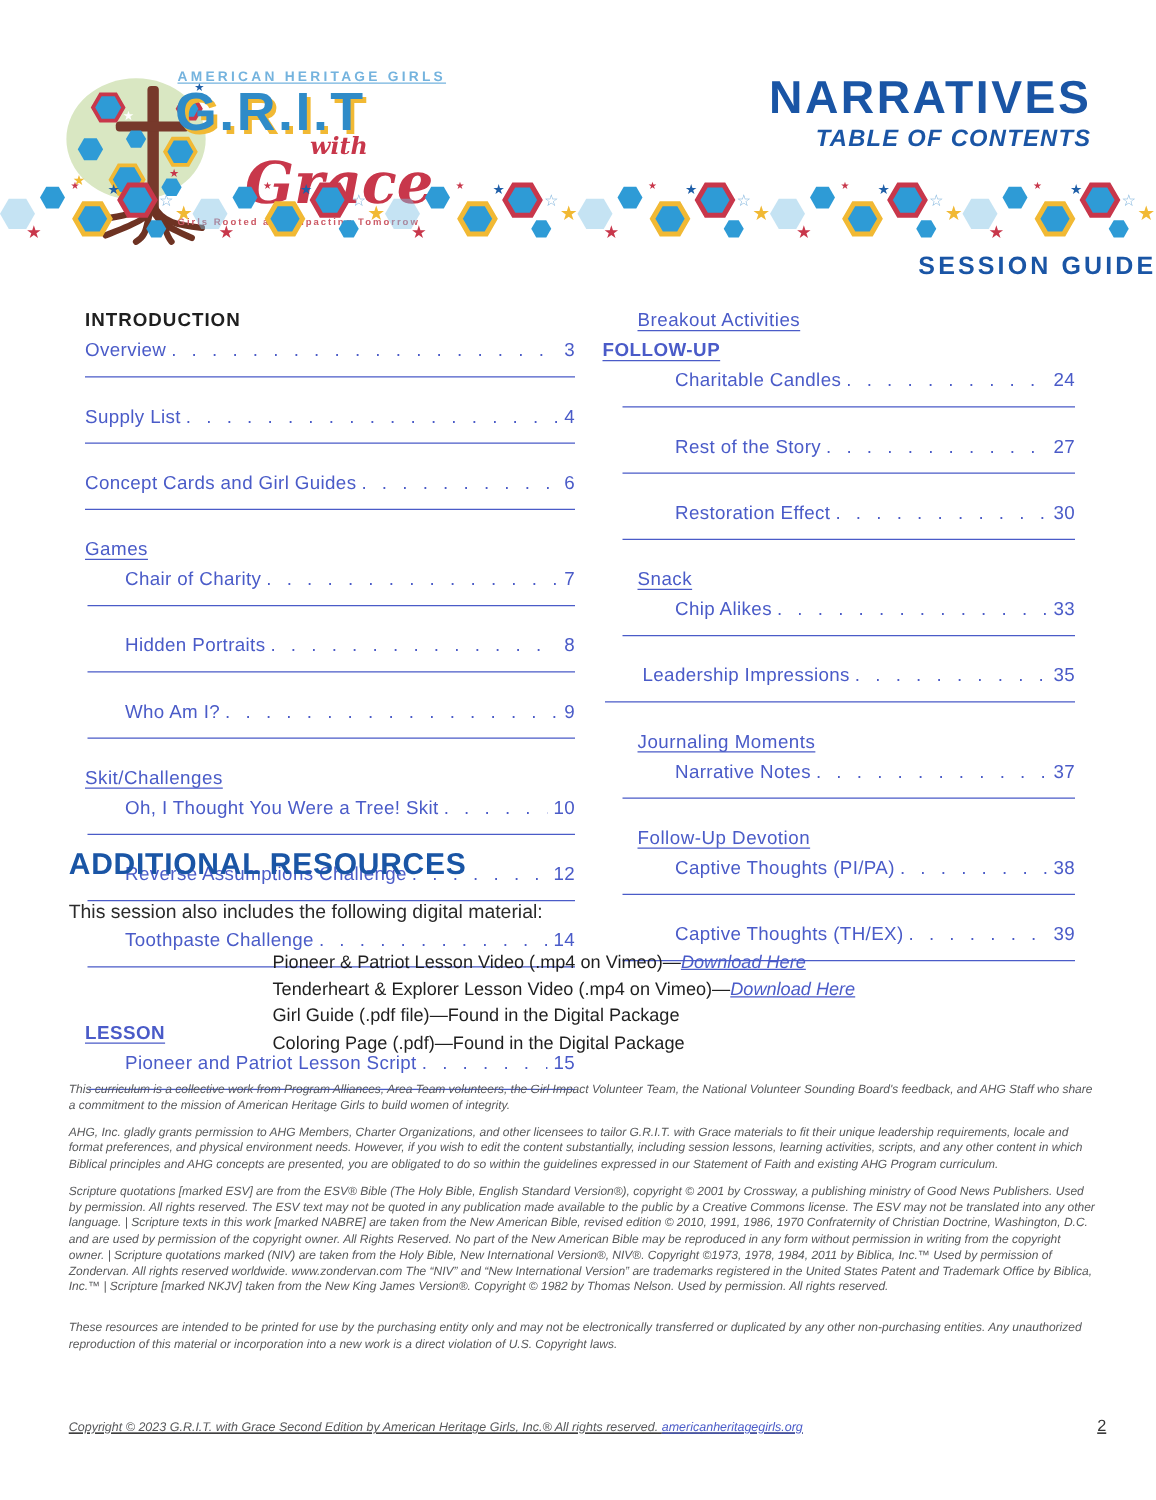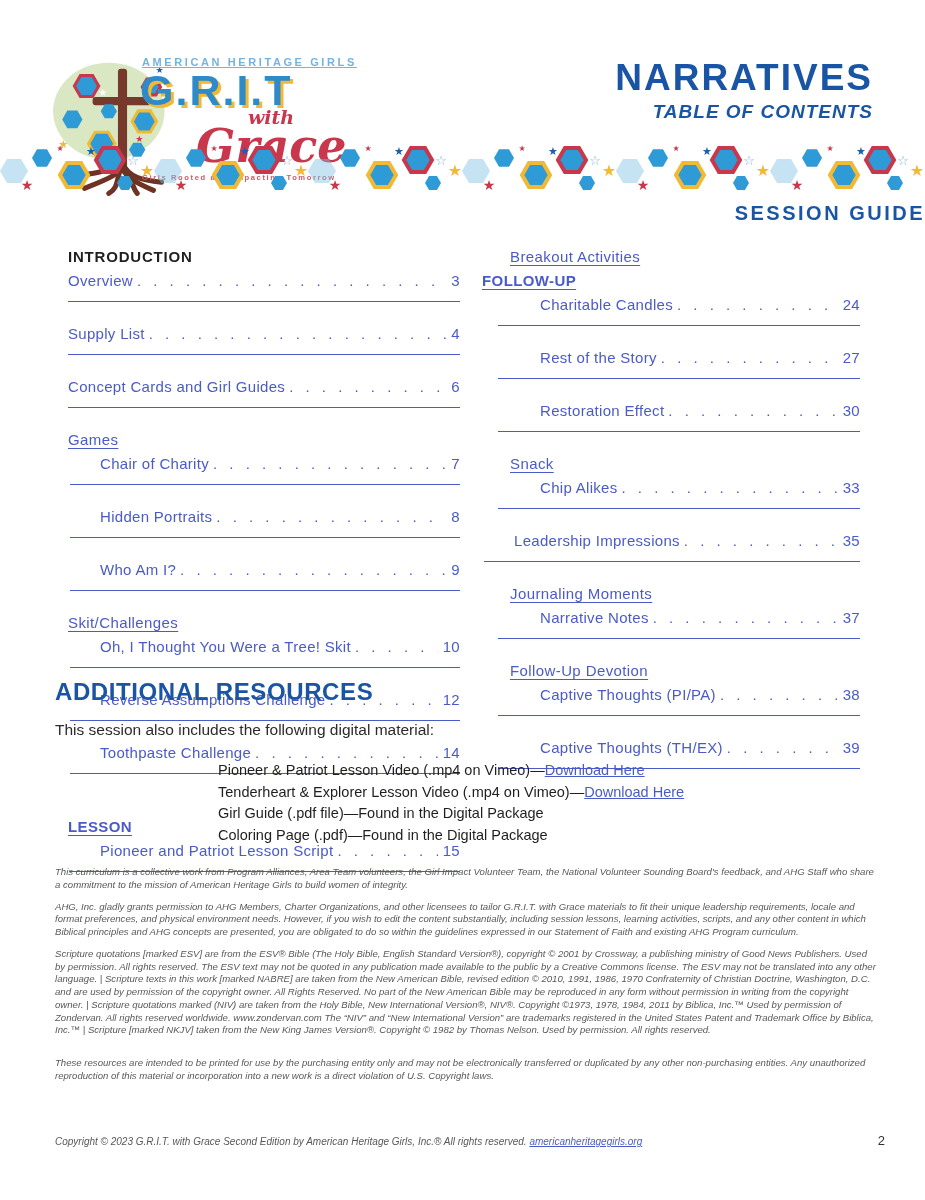--- a/index.html
+++ b/index.html
@@ -54,31 +54,31 @@
   .toc-label{white-space:nowrap;}
   .toc-dots{flex:1;overflow:hidden;white-space:nowrap;margin:0 5px 0 4px;letter-spacing:4px;}
   .toc-dots::after{content:". . . . . . . . . . . . . . . . . . . . . . . . . . . . . . . . . . . . . . . . . . . . . .";}
   .toc-page{white-space:nowrap;}
 
   
   .add-res-heading{position:absolute;top:678px;left:55px;font-size:24px;font-weight:bold;
     letter-spacing:.6px;color:var(--header_blue);}
   .add-res-intro{position:absolute;top:721px;left:55px;font-size:15.5px;color:#2B2B2B;}
   .res-list{position:absolute;top:760px;left:218px;font-size:14.5px;line-height:21.5px;color:var(--text_dark);}
-  .res-link{color:var(--link_blue);text-decoration:underline;cursor:pointer;}
+  .res-link{color:var(--link_blue);text-decoration:underline;cursor:pointer;font-style:italic;}
 
   
   .fineprint{position:absolute;top:866px;left:55px;width:822px;color:var(--legal_gray);
     font-size:9.6px;font-style:italic;line-height:1.33;}
   .fineprint p{margin-bottom:9px;}
   .fineprint p:last-child{margin-top:20px;}
 
   
   .footer{position:absolute;top:1133px;left:55px;right:40px;display:flex;
-    justify-content:space-between;align-items:baseline;}
+    justify-content:space-between;align-items:baseline;text-decoration:underline;}
   .footer-text{font-size:10px;font-style:italic;color:var(--legal_gray);}
   .footer-link{color:var(--link_blue);text-decoration:underline;font-style:italic;cursor:pointer;}
   .footer-page{font-size:13px;color:#333;}
 </style>
 </head>
 <body>
 
 <div class="page">
 
   <svg class="tree-svg" viewBox="0 0 150 135">

